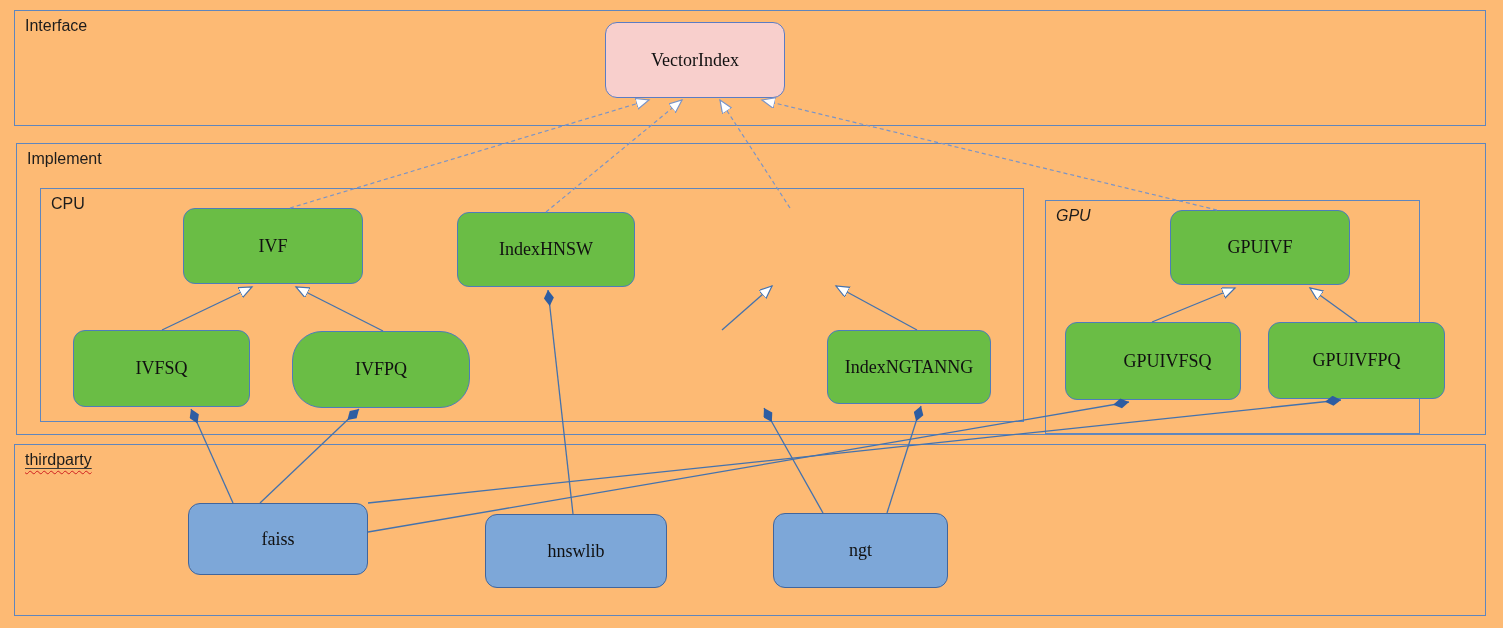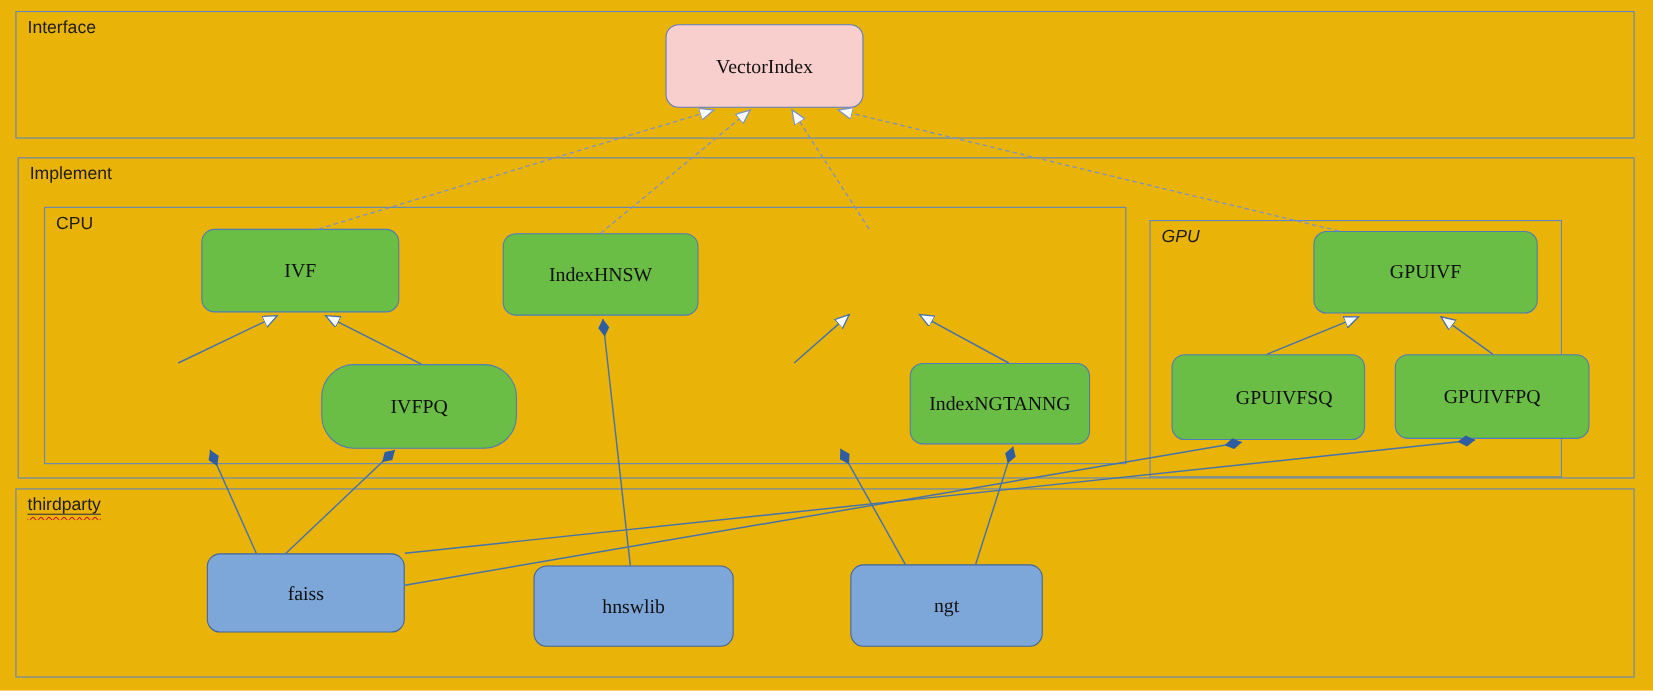--- a/index.html
+++ b/index.html
@@ -1,19 +1,19 @@
 <!DOCTYPE html>
 <html><head>
 <meta charset="utf-8">
 <style>
   html,body { margin:0; padding:0; background:#ffffff; }
   .canvas {
     position:relative;
     width:1503px; height:628px;
-    background:#eab308;
+    background:#fdba74;
     font-family:"Liberation Sans", sans-serif;
     overflow:hidden;
   }
   .container {
     position:absolute;
     border:1.5px solid #5f86bd;
     background:transparent;
     box-sizing:border-box;
   }
   .container-label {
@@ -70,27 +70,28 @@
     <span class="container-label u-solid"><span class="u-wavy">thirdparty</span></span>
   </div>
 
   <div class="node node-pink" style="left:605px; top:22px; width:180px; height:76px;">VectorIndex</div>
 
   <div class="node node-green" style="left:183px; top:208px; width:180px; height:76px;">IVF</div>
 
   <div class="node node-green" style="left:457px; top:212px; width:178px; height:75px;">IndexHNSW</div>
 
 
+  <div class="node node-green" style="left:73px; top:330px; width:177px; height:77px;">IVFSQ</div>
 
   <div class="node node-green" style="left:292px; top:331px; width:178px; height:77px;border-radius:30px;">IVFPQ</div>
 
 
   <div class="node node-green" style="left:827px; top:330px; width:164px; height:74px;">IndexNGTANNG</div>
 
-  <div class="node node-green" style="left:1170px; top:210px; width:204px; height:75px;margin-left:24px;">GPUIVF</div>
+  <div class="node node-green" style="left:1170px; top:210px; width:180px; height:75px;">GPUIVF</div>
 
   <div class="node node-green" style="left:1065px; top:322px; width:176px; height:78px;padding-left:29px;">GPUIVFSQ</div>
 
   <div class="node node-green" style="left:1268px; top:322px; width:177px; height:77px;">GPUIVFPQ</div>
 
   <div class="node node-blue" style="left:188px; top:503px; width:180px; height:72px;">faiss</div>
 
   <div class="node node-blue" style="left:485px; top:514px; width:182px; height:74px;">hnswlib</div>
 
   <div class="node node-blue" style="left:773px; top:513px; width:175px; height:75px;">ngt</div>

